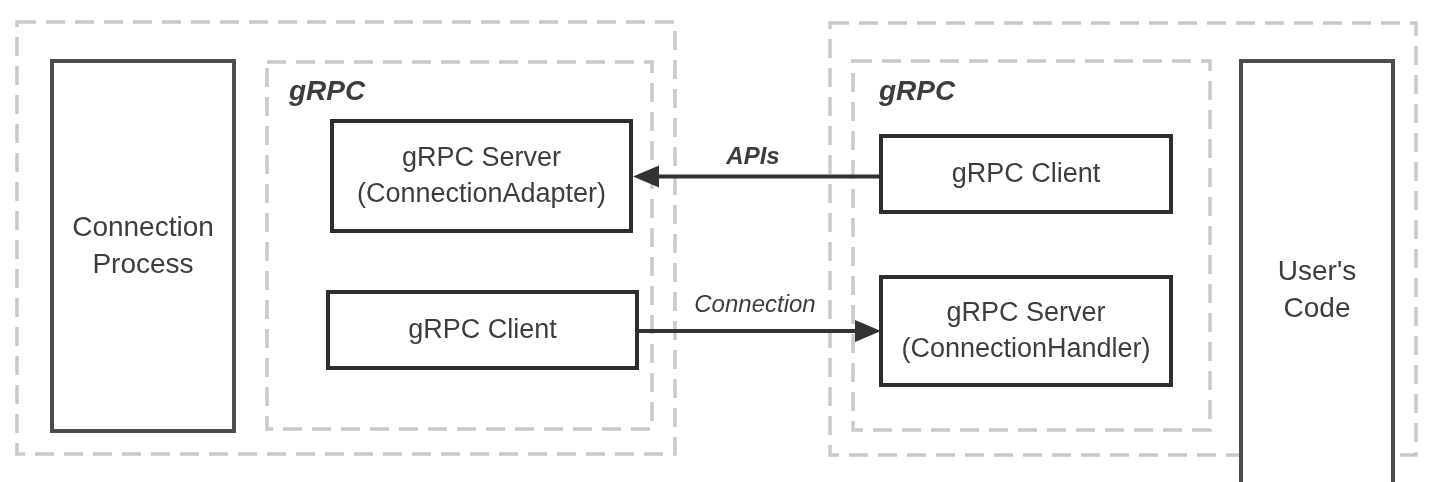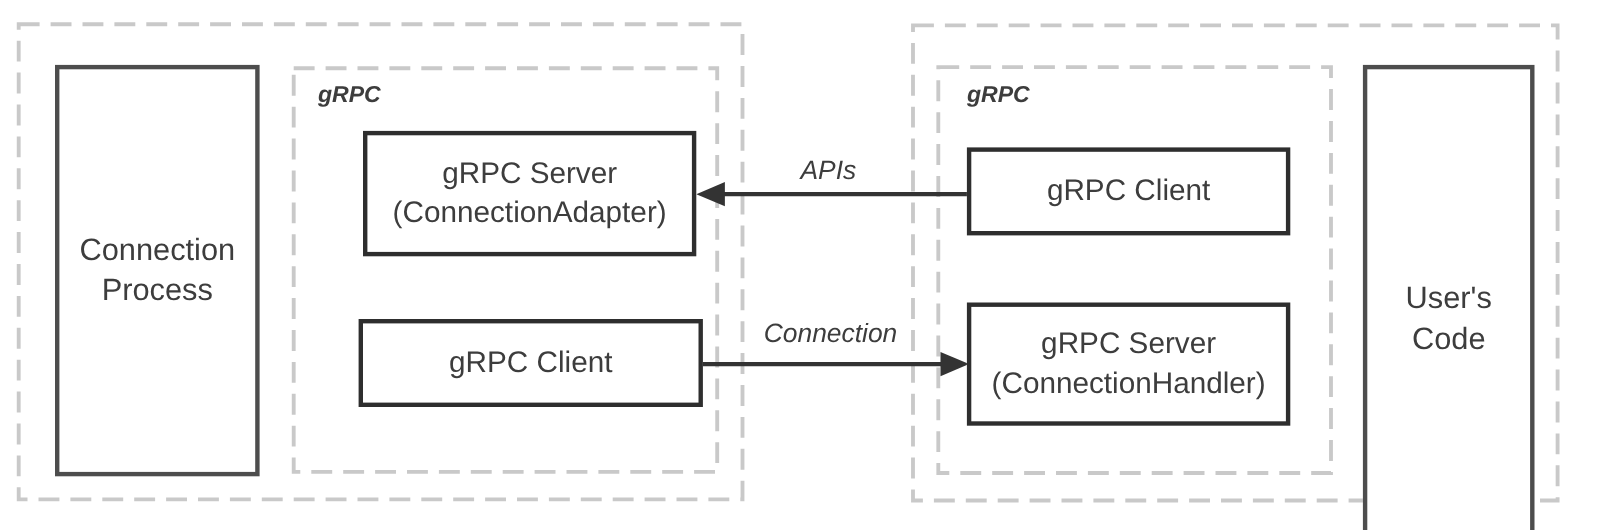--- a/index.html
+++ b/index.html
@@ -50,21 +50,21 @@
     color: var(--text);
     font-size: 27px;
     line-height: 1.32;
     white-space: pre-line;
   }
   .outer-solid { border-color: var(--outer-box-border); font-size: 28px; }
   .grpc-label {
     position: absolute;
     font-style: italic;
     font-weight: bold;
-    font-size: 21px;
+    font-size: 28px;
     color: var(--text);
     text-align: right;
   }
   .arrow-label {
     position: absolute;
     font-style: italic;
     font-size: 24px;
     color: var(--text);
     transform: translateX(-50%);
     white-space: nowrap;
@@ -92,21 +92,21 @@
   <div class="solid-box outer-solid" style="left:50px; top:59px; width:186px; height:374px;">Connection
 Process</div>
 
   <div class="grpc-label" style="left:289px; top:75px;">gRPC</div>
 
   <div class="solid-box" style="left:330px; top:119px; width:303px; height:114px;">gRPC Server
 (ConnectionAdapter)</div>
 
   <div class="solid-box" style="left:326px; top:290px; width:313px; height:80px;">gRPC Client</div>
 
-  <div class="arrow-label" style="left:753px; top:142px;">APIs</div>
+  <div class="arrow-label" style="left:753px; top:142px;font-weight:bold;">APIs</div>
 
   <div class="arrow-label" style="left:755px; top:290px;">Connection</div>
 
   <div class="grpc-label" style="left:879px; top:75px;">gRPC</div>
 
   <div class="solid-box" style="left:879px; top:134px; width:294px; height:80px;">gRPC Client</div>
 
   <div class="solid-box" style="left:879px; top:275px; width:294px; height:112px;">gRPC Server
 (ConnectionHandler)</div>
 

